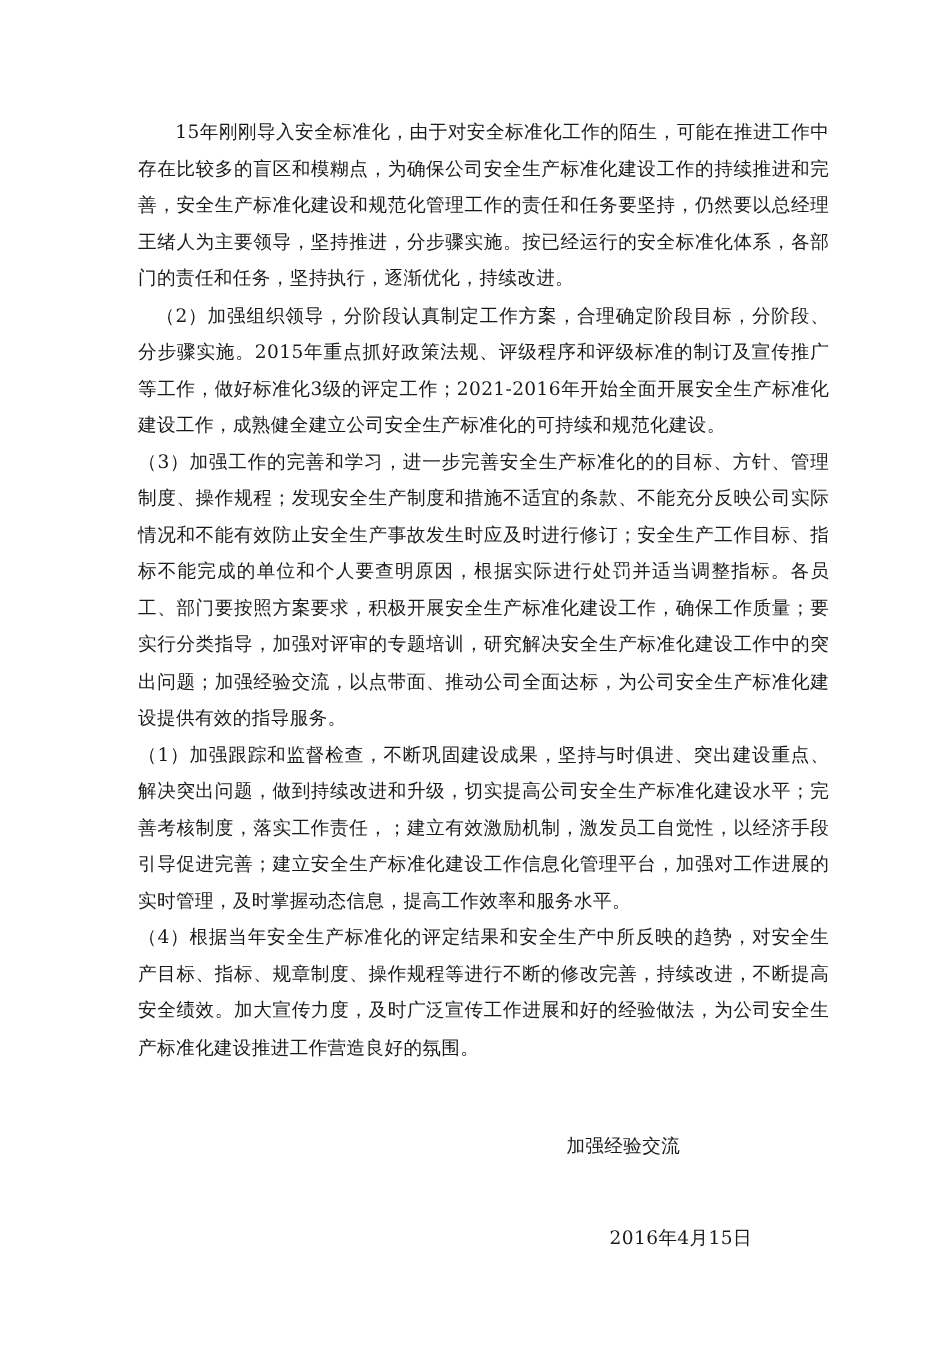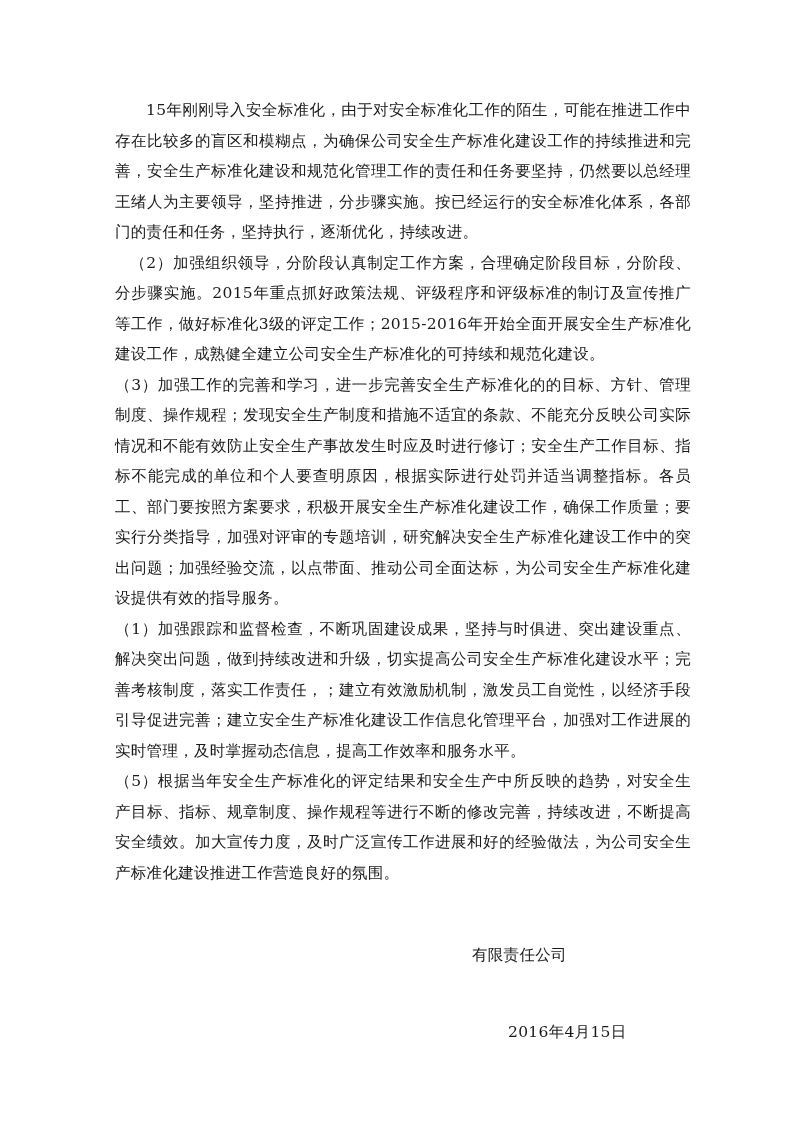--- a/index.html
+++ b/index.html
@@ -39,20 +39,20 @@
       white-space: nowrap;
     }
     .sig-company { left: 472px; top: 940px; }
     .sig-date { left: 508px; top: 1017px; }
   </style>
 </head>
 <body>
 
 <div class="page">
   <p class="para indent-2">15年刚刚导入安全标准化，由于对安全标准化工作的陌生，可能在推进工作中存在比较多的盲区和模糊点，为确保公司安全生产标准化建设工作的持续推进和完善，安全生产标准化建设和规范化管理工作的责任和任务要坚持，仍然要以总经理王绪人为主要领导，坚持推进，分步骤实施。按已经运行的安全标准化体系，各部门的责任和任务，坚持执行，逐渐优化，持续改进。</p>
-  <p class="para indent-1">（2）加强组织领导，分阶段认真制定工作方案，合理确定阶段目标，分阶段、分步骤实施。2015年重点抓好政策法规、评级程序和评级标准的制订及宣传推广等工作，做好标准化3级的评定工作；2015-2016年开始全面开展安全生产标准化建设工作，成熟健全建立公司安全生产标准化的可持续和规范化建设。</p>
+  <p class="para indent-1">（2）加强组织领导，分阶段认真制定工作方案，合理确定阶段目标，分阶段、分步骤实施。2015年重点抓好政策法规、评级程序和评级标准的制订及宣传推广等工作，做好标准化3级的评定工作；2021-2016年开始全面开展安全生产标准化建设工作，成熟健全建立公司安全生产标准化的可持续和规范化建设。</p>
   <p class="para indent-0">（3）加强工作的完善和学习，进一步完善安全生产标准化的的目标、方针、管理制度、操作规程；发现安全生产制度和措施不适宜的条款、不能充分反映公司实际情况和不能有效防止安全生产事故发生时应及时进行修订；安全生产工作目标、指标不能完成的单位和个人要查明原因，根据实际进行处罚并适当调整指标。各员工、部门要按照方案要求，积极开展安全生产标准化建设工作，确保工作质量；要实行分类指导，加强对评审的专题培训，研究解决安全生产标准化建设工作中的突出问题；加强经验交流，以点带面、推动公司全面达标，为公司安全生产标准化建设提供有效的指导服务。</p>
   <p class="para indent-0">（1）加强跟踪和监督检查，不断巩固建设成果，坚持与时俱进、突出建设重点、解决突出问题，做到持续改进和升级，切实提高公司安全生产标准化建设水平；完善考核制度，落实工作责任，；建立有效激励机制，激发员工自觉性，以经济手段引导促进完善；建立安全生产标准化建设工作信息化管理平台，加强对工作进展的实时管理，及时掌握动态信息，提高工作效率和服务水平。</p>
-  <p class="para indent-0">（5）根据当年安全生产标准化的评定结果和安全生产中所反映的趋势，对安全生产目标、指标、规章制度、操作规程等进行不断的修改完善，持续改进，不断提高安全绩效。加大宣传力度，及时广泛宣传工作进展和好的经验做法，为公司安全生产标准化建设推进工作营造良好的氛围。</p>
+  <p class="para indent-0">（4）根据当年安全生产标准化的评定结果和安全生产中所反映的趋势，对安全生产目标、指标、规章制度、操作规程等进行不断的修改完善，持续改进，不断提高安全绩效。加大宣传力度，及时广泛宣传工作进展和好的经验做法，为公司安全生产标准化建设推进工作营造良好的氛围。</p>
 </div>
 
-<div class="signature sig-company">有限责任公司</div>
+<div class="signature sig-company">加强经验交流</div>
 <div class="signature sig-date">2016年4月15日</div>
 
 </body></html>

